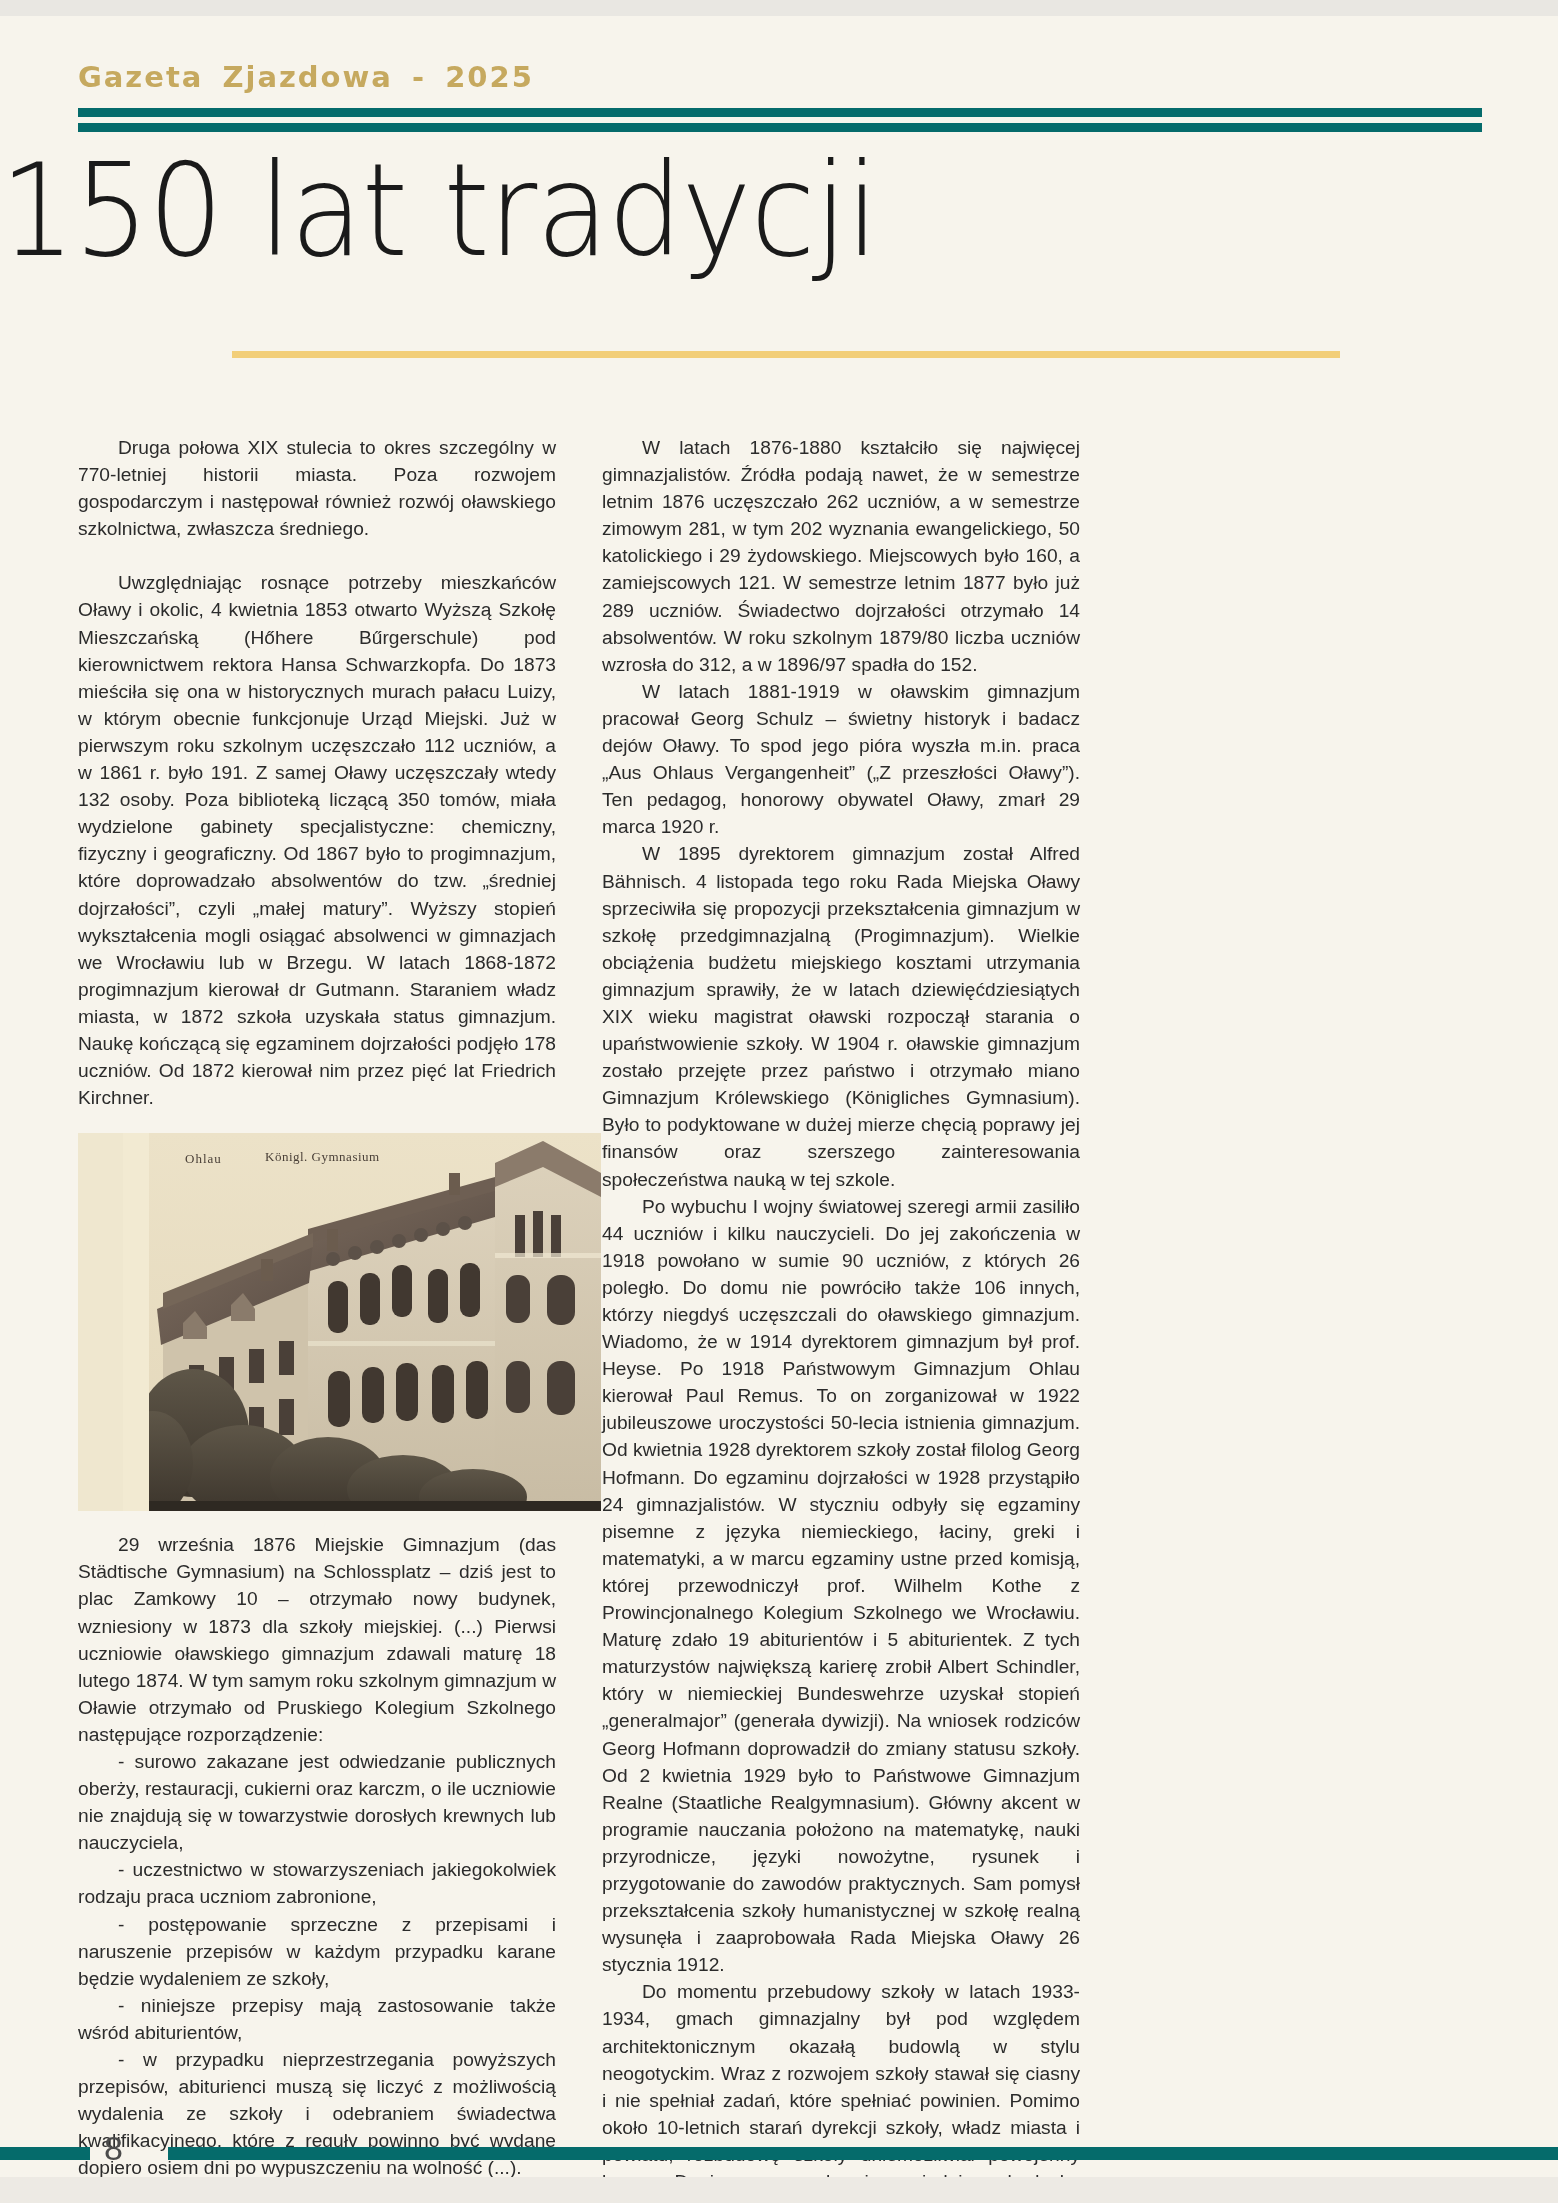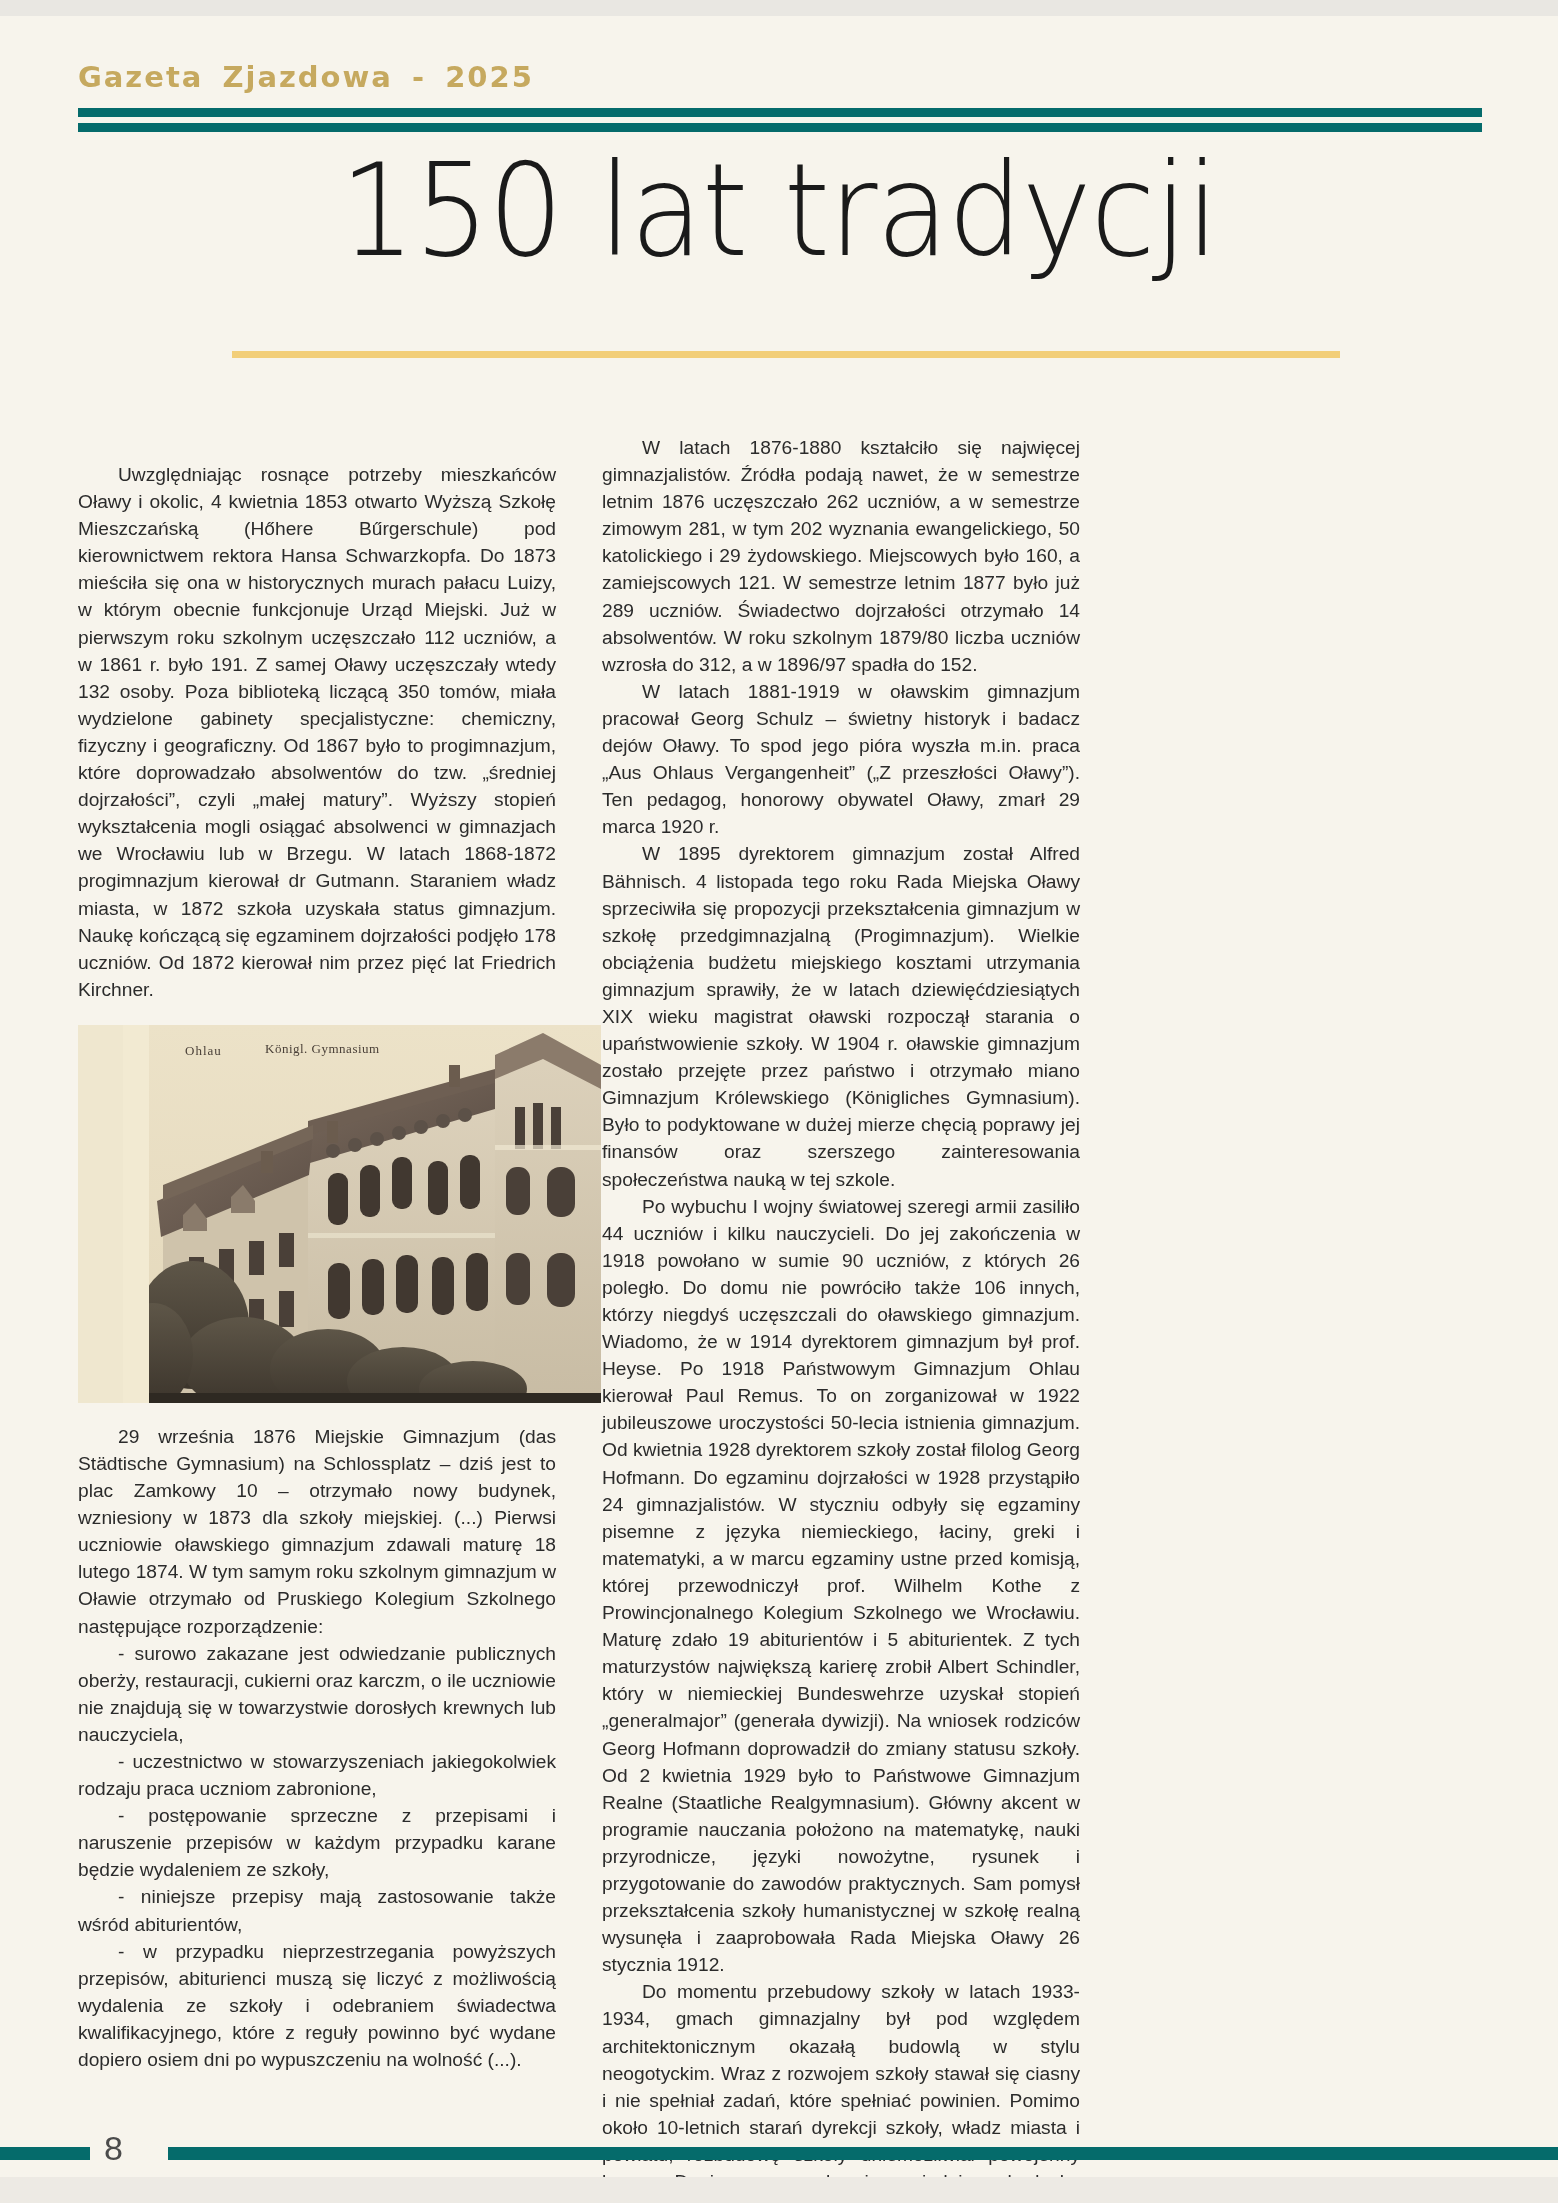--- a/index.html
+++ b/index.html
@@ -55,21 +55,20 @@
     height: 9px;
     background: #056b6b;
   }
 
   
   .headline-wrap {
     position: absolute;
     left: 0;
     top: 140px;
     width: 100%;
-    text-align: center;
   }
   .headline {
     font-family: "DejaVu Sans", "Liberation Sans", sans-serif;
     font-weight: 300;
     font-size: 118px;
     line-height: 1.0;
     color: #1a1a1a;
     letter-spacing: -1px;
     display: inline-block;
     transform: scaleY(1.08);
@@ -182,20 +181,21 @@
   </div>
 
   <div class="headline-wrap">
     <div class="headline">150 lat tradycji</div>
   </div>
   <div class="rule-gold"></div>
 
   <div class="columns">
 
     <div class="col col-left">
+      <p class="indent">Druga połowa XIX stulecia to okres szczególny w 770-letniej historii miasta. Poza rozwojem gospodarczym i  następował również rozwój oławskiego szkolnictwa, zwłaszcza średniego.</p>
       <p class="indent gap">Uwzględniając rosnące potrzeby mieszkańców Oławy i okolic, 4 kwietnia 1853 otwarto Wyższą Szkołę Mieszczańską (Hőhere Bűrgerschule) pod kierownictwem rektora Hansa Schwarzkopfa. Do 1873 mieściła się ona w historycznych murach pałacu Luizy, w którym obecnie funkcjonuje Urząd Miejski. Już w pierwszym roku szkolnym uczęszczało 112 uczniów, a w 1861 r. było 191. Z samej Oławy uczęszczały wtedy 132 osoby. Poza biblioteką liczącą 350 tomów, miała wydzielone gabinety specjalistyczne: chemiczny, fizyczny i geograficzny. Od 1867 było to progimnazjum, które doprowadzało absolwentów do tzw. „średniej dojrzałości”, czyli „małej matury”. Wyższy stopień wykształcenia mogli osiągać absolwenci w gimnazjach we Wrocławiu lub w Brzegu. W latach 1868-1872 progimnazjum kierował dr Gutmann. Staraniem władz miasta, w 1872 szkoła uzyskała status gimnazjum. Naukę kończącą się egzaminem dojrzałości podjęło 178 uczniów. Od 1872 kierował nim przez pięć lat Friedrich Kirchner.</p>
 
       <div class="photo">
         <svg viewBox="0 0 478 378" preserveAspectRatio="none">
           <defs>
             <linearGradient id="sky" x1="0" y1="0" x2="0" y2="1">
               <stop offset="0%" stop-color="#ece2c8"></stop>
               <stop offset="100%" stop-color="#e3d7ba"></stop>
             </linearGradient>
             <linearGradient id="roofG" x1="0" y1="0" x2="1" y2="1">

